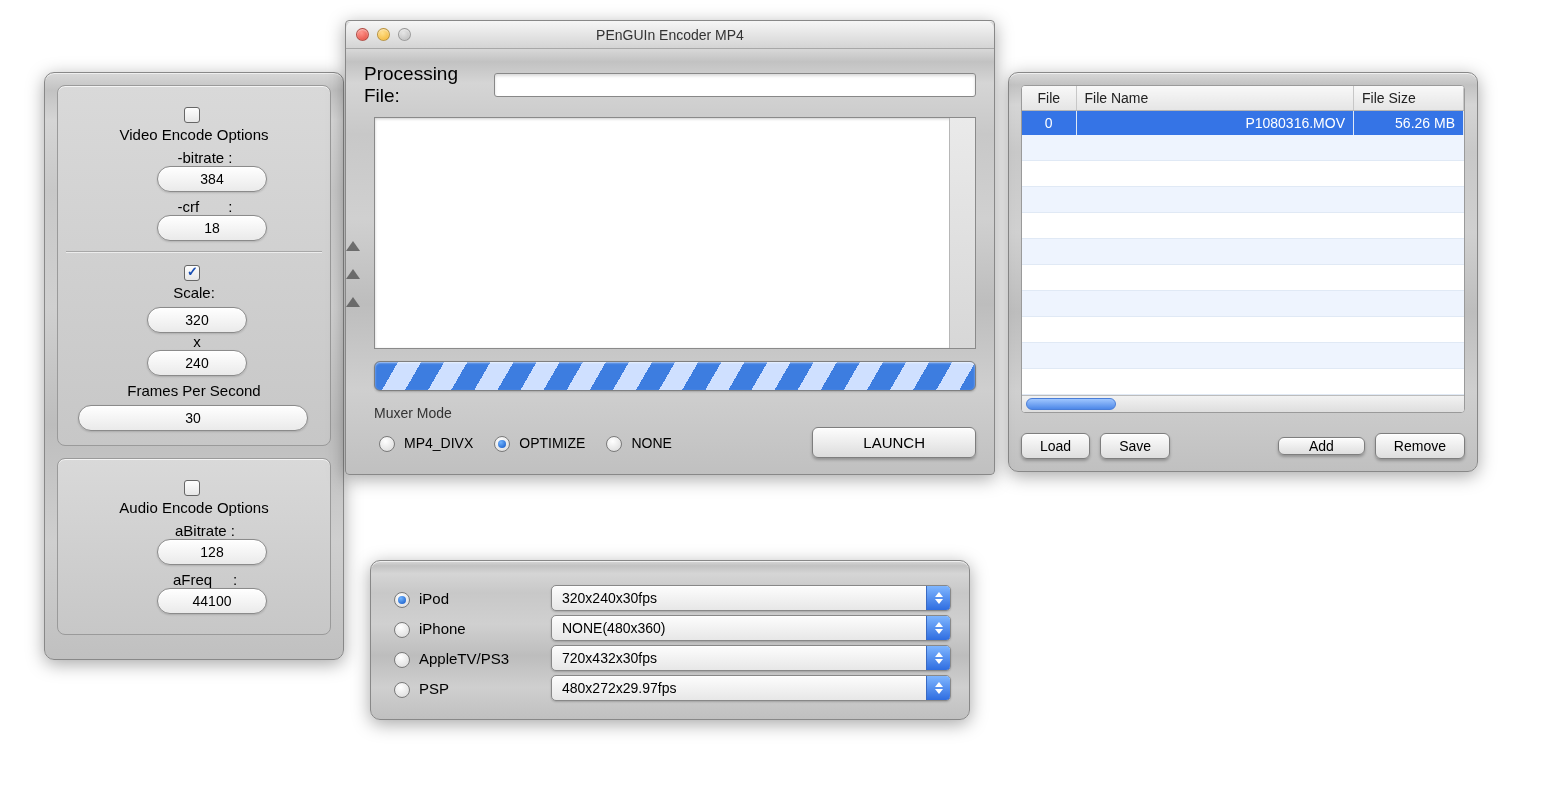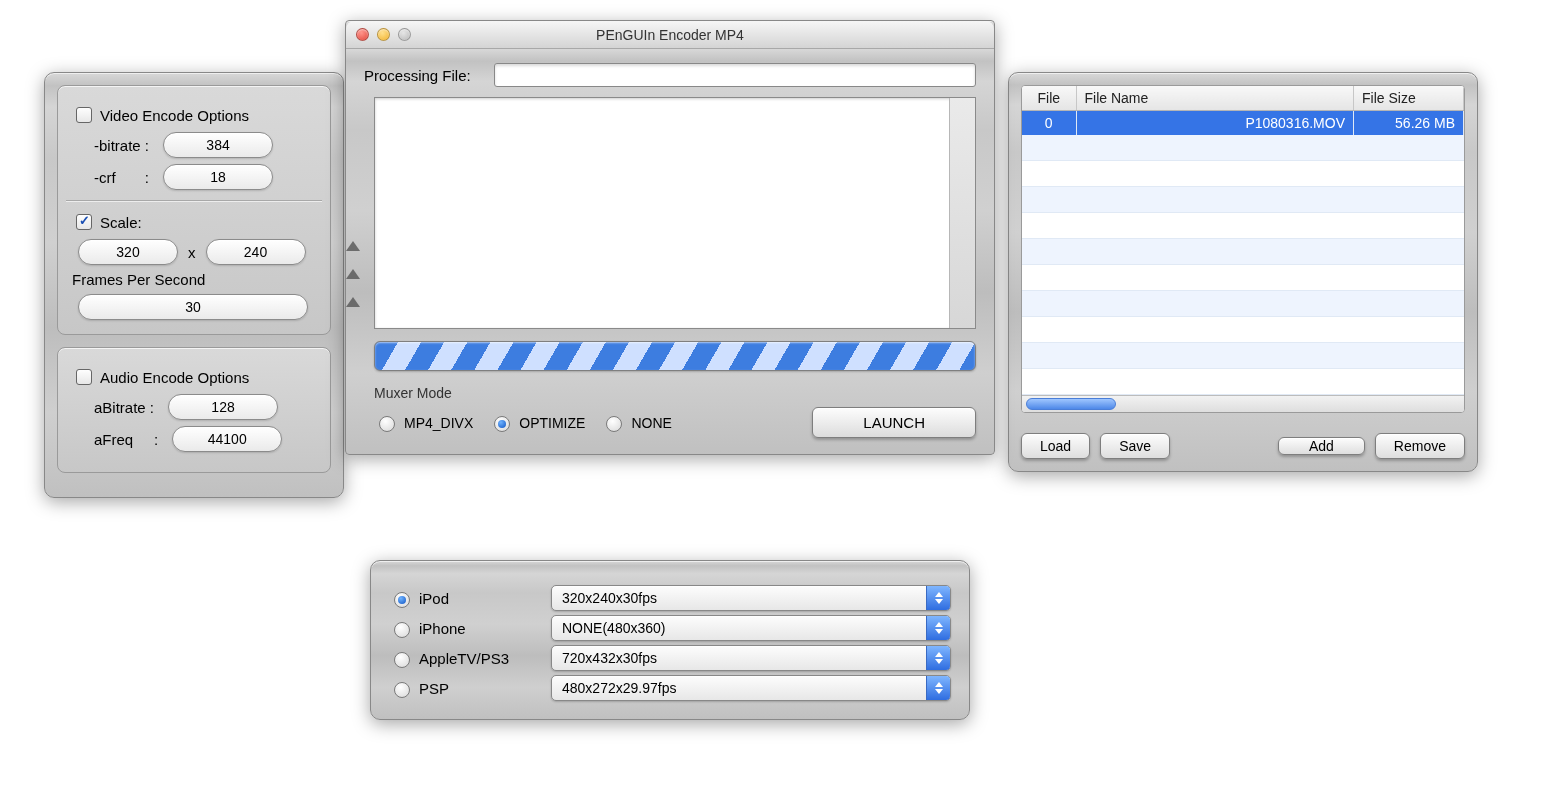--- a/index.html
+++ b/index.html
@@ -29,21 +29,21 @@
     padding: 12px;
   }
   .group {
     border: 1px solid #9a9a9a;
     border-radius: 8px;
     background: linear-gradient(180deg,#d9d9d9,#c7c7c7);
     padding: 12px 14px 14px 14px;
     margin-bottom: 12px;
     box-shadow: inset 0 1px 0 rgba(255,255,255,.7);
   }
-  .row { display: flex; align-items: center; margin: 6px 0; }
+  .row { display: flex; align-items: center; margin: 6px 0; flex-direction: column; }
   .row label, .row span.lbl { font-size: 15px; }
   .chk {
     width: 16px; height: 16px; margin-right: 8px;
     appearance: none;
     border: 1px solid #666; border-radius: 3px;
     background: linear-gradient(#fefefe,#e7e7e7);
     position: relative;
   }
   .chk:checked::after {
     content: "✓"; position: absolute; left: 2px; top: -2px;
@@ -82,21 +82,21 @@
     position: relative;
   }
   .traffic { display: flex; gap: 8px; margin-left: 10px; }
   .tl { width: 13px; height: 13px; border-radius: 50%; border: 1px solid rgba(0,0,0,.25); box-shadow: inset 0 1px 2px rgba(255,255,255,.6);}
   .tl.red { background: radial-gradient(circle at 40% 35%, #ff948b, #e1453a); }
   .tl.yel { background: radial-gradient(circle at 40% 35%, #ffe08c, #f1b12b); }
   .tl.gry { background: radial-gradient(circle at 40% 35%, #e6e6e6, #b7b7b7); }
   .title { position: absolute; left: 0; right: 0; text-align: center; font-size: 14px; color: #333;}
   .main-body { padding: 14px 0 16px 0;}
   .proc-row { display: flex; align-items: center; margin: 0 18px 10px 18px; }
-  .proc-row .lbl { width: 130px; font-size: 15px;}
+  .proc-row .lbl { width: 130px; font-size: 19px;}
   .textfield {
     flex: 1; height: 24px;
     border: 1px solid #888; border-radius: 3px;
     background: #fff;
     box-shadow: inset 0 2px 3px rgba(0,0,0,.15);
   }
   .side-arrows { position: absolute; left: -2px; top: 190px; display: flex; flex-direction: column; gap: 14px; padding-left: 4px;}
   .tri { width: 0; height: 0; border-top: 7px solid transparent; border-bottom: 7px solid transparent; border-right: 10px solid #555; opacity: .8; transform: rotate(90deg);}
   .log-area {
     margin: 0 18px 12px 28px;

